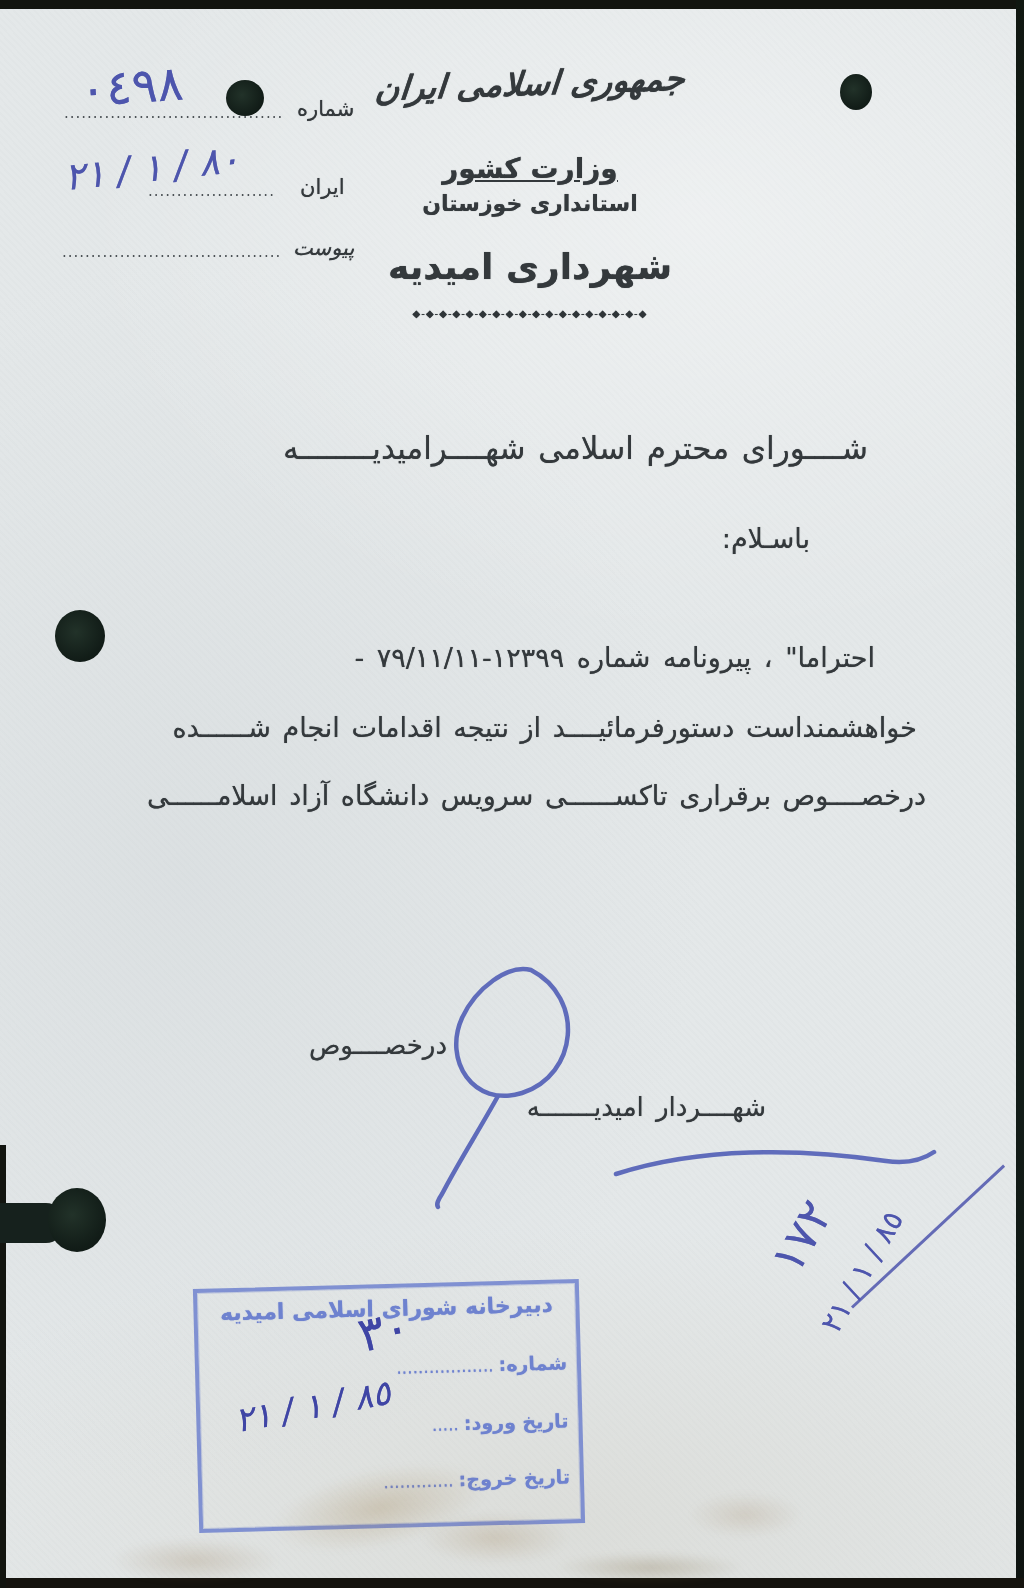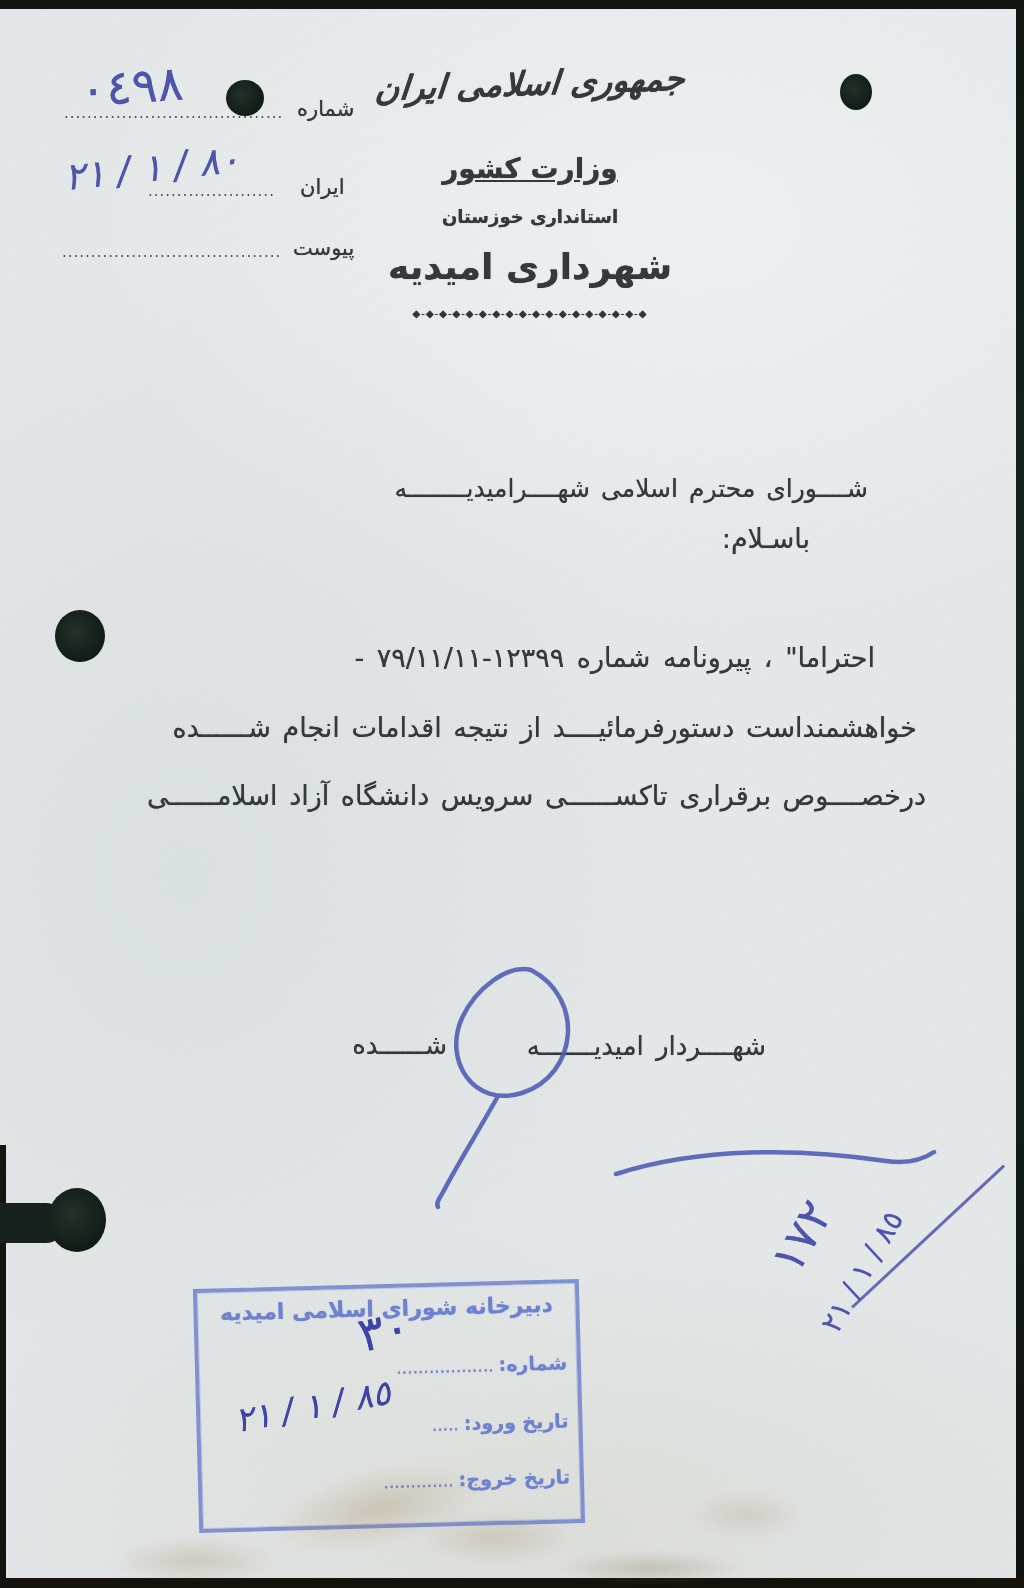--- a/index.html
+++ b/index.html
@@ -53,38 +53,38 @@
   <div class="abs punch" style="left:48px;top:1188px;width:58px;height:64px;"></div>
 
   <span class="abs typed rtl label" style="left:297px;top:97px;text-align:right;">شماره</span>
   <span class="abs dots" style="left:64px;top:104px;width:230px;">......................................</span>
   <span class="abs hand ltr" style="left:80px;top:58px;font-size:48px;transform:rotate(-4deg);letter-spacing:6px;">٠٤٩٨</span>
 
   <span class="abs typed rtl label" style="left:300px;top:175px;">ایران</span>
   <span class="abs dots" style="left:148px;top:182px;width:150px;">......................</span>
   <span class="abs hand ltr" style="left:64px;top:146px;font-size:38px;transform:rotate(-6deg);letter-spacing:2px;font-style:italic;">٨٠ / ١ / ٢١</span>
 
-  <span class="abs typed rtl label" style="left:293px;top:236px;">پیوست</span>
+  <span class="abs typed rtl label" style="left:293px;top:236px;font-style:italic;">پیوست</span>
   <span class="abs dots" style="left:62px;top:243px;width:228px;">......................................</span>
 
   <div class="abs typed rtl lh" style="top:64px;font-size:33px;font-weight:bold;font-style:italic;transform:skewX(-7deg) rotate(-2deg);">جمهوری اسلامی ایران</div>
   <div class="abs typed rtl lh" style="top:152px;font-size:28px;font-weight:bold;text-decoration:underline;">وزارت کشور</div>
-  <div class="abs typed rtl lh" style="top:206px;font-size:18px;font-weight:bold;">استانداری خوزستان</div>
+  <div class="abs typed rtl lh" style="top:191px;font-size:22px;font-weight:bold;">استانداری خوزستان</div>
   <div class="abs typed rtl lh" style="top:246px;font-size:36px;font-weight:bold;">شهرداری امیدیه</div>
   <div class="abs typed lh" style="top:308px;font-size:10px;letter-spacing:1px;color:#2f3538;">◆-◆-◆-◆-◆-◆-◆-◆-◆-◆-◆-◆-◆-◆-◆-◆-◆-◆</div>
 
-  <div class="abs typed rtl" style="right:156px;top:430px;font-size:25px;word-spacing:3px;margin-top:44px;">شــــورای محترم اسلامی شهــــرامیدیــــــــه</div>
+  <div class="abs typed rtl" style="right:156px;top:430px;font-size:31px;word-spacing:3px;">شــــورای محترم اسلامی شهــــرامیدیــــــــه</div>
   <div class="abs typed rtl" style="right:214px;top:523px;font-size:27px;">باسـلام:</div>
 
   <div class="abs typed rtl" style="right:149px;top:642px;font-size:27px;word-spacing:4px;">احتراما" ،   پیرونامه شماره ١٢٣٩٩-٧٩/١١/١١ -</div>
   <div class="abs typed rtl" style="right:107px;top:712px;font-size:27px;word-spacing:3px;">خواهشمنداست دستورفرمائیــــد از نتیجه اقدامات انجام شــــــده</div>
   <div class="abs typed rtl" style="right:98px;top:780px;font-size:27px;word-spacing:3px;">درخصــــوص برقراری تاکســــــی سرویس دانشگاه آزاد اسلامــــــی</div>
 
-  <div class="abs typed rtl" style="right:577px;top:1030px;font-size:26px;">شــــــده</div>
-  <div class="abs typed rtl" style="right:258px;top:1031px;font-size:26px;word-spacing:4px;">شهــــردار امیدیـــــــه</div>
+  <div class="abs typed rtl" style="right:577px;top:1030px;font-size:26px;">درخصــــوص</div>
+  <div class="abs typed rtl" style="right:258px;top:1092px;font-size:26px;word-spacing:4px;">شهــــردار امیدیـــــــه</div>
 
   <svg class="sig" width="1024" height="1588" viewBox="0 0 1024 1588">
     <g fill="none" stroke="#4d5bb5" stroke-width="4.5" stroke-linecap="round" opacity="0.88">
       <path d="M531 970 C585 998 578 1075 522 1093 C473 1108 443 1060 462 1018 C476 988 508 964 531 970"></path>
       <path d="M498 1096 C478 1132 458 1163 442 1194 C438 1200 436 1204 438 1207"></path>
       <path d="M616 1174 C700 1147 800 1148 886 1161 C908 1164 924 1159 934 1152"></path>
     </g>
   </svg>
 
   <div class="abs hand" style="left:788px;top:1148px;width:240px;height:300px;transform:rotate(-60deg);text-align:center;">

